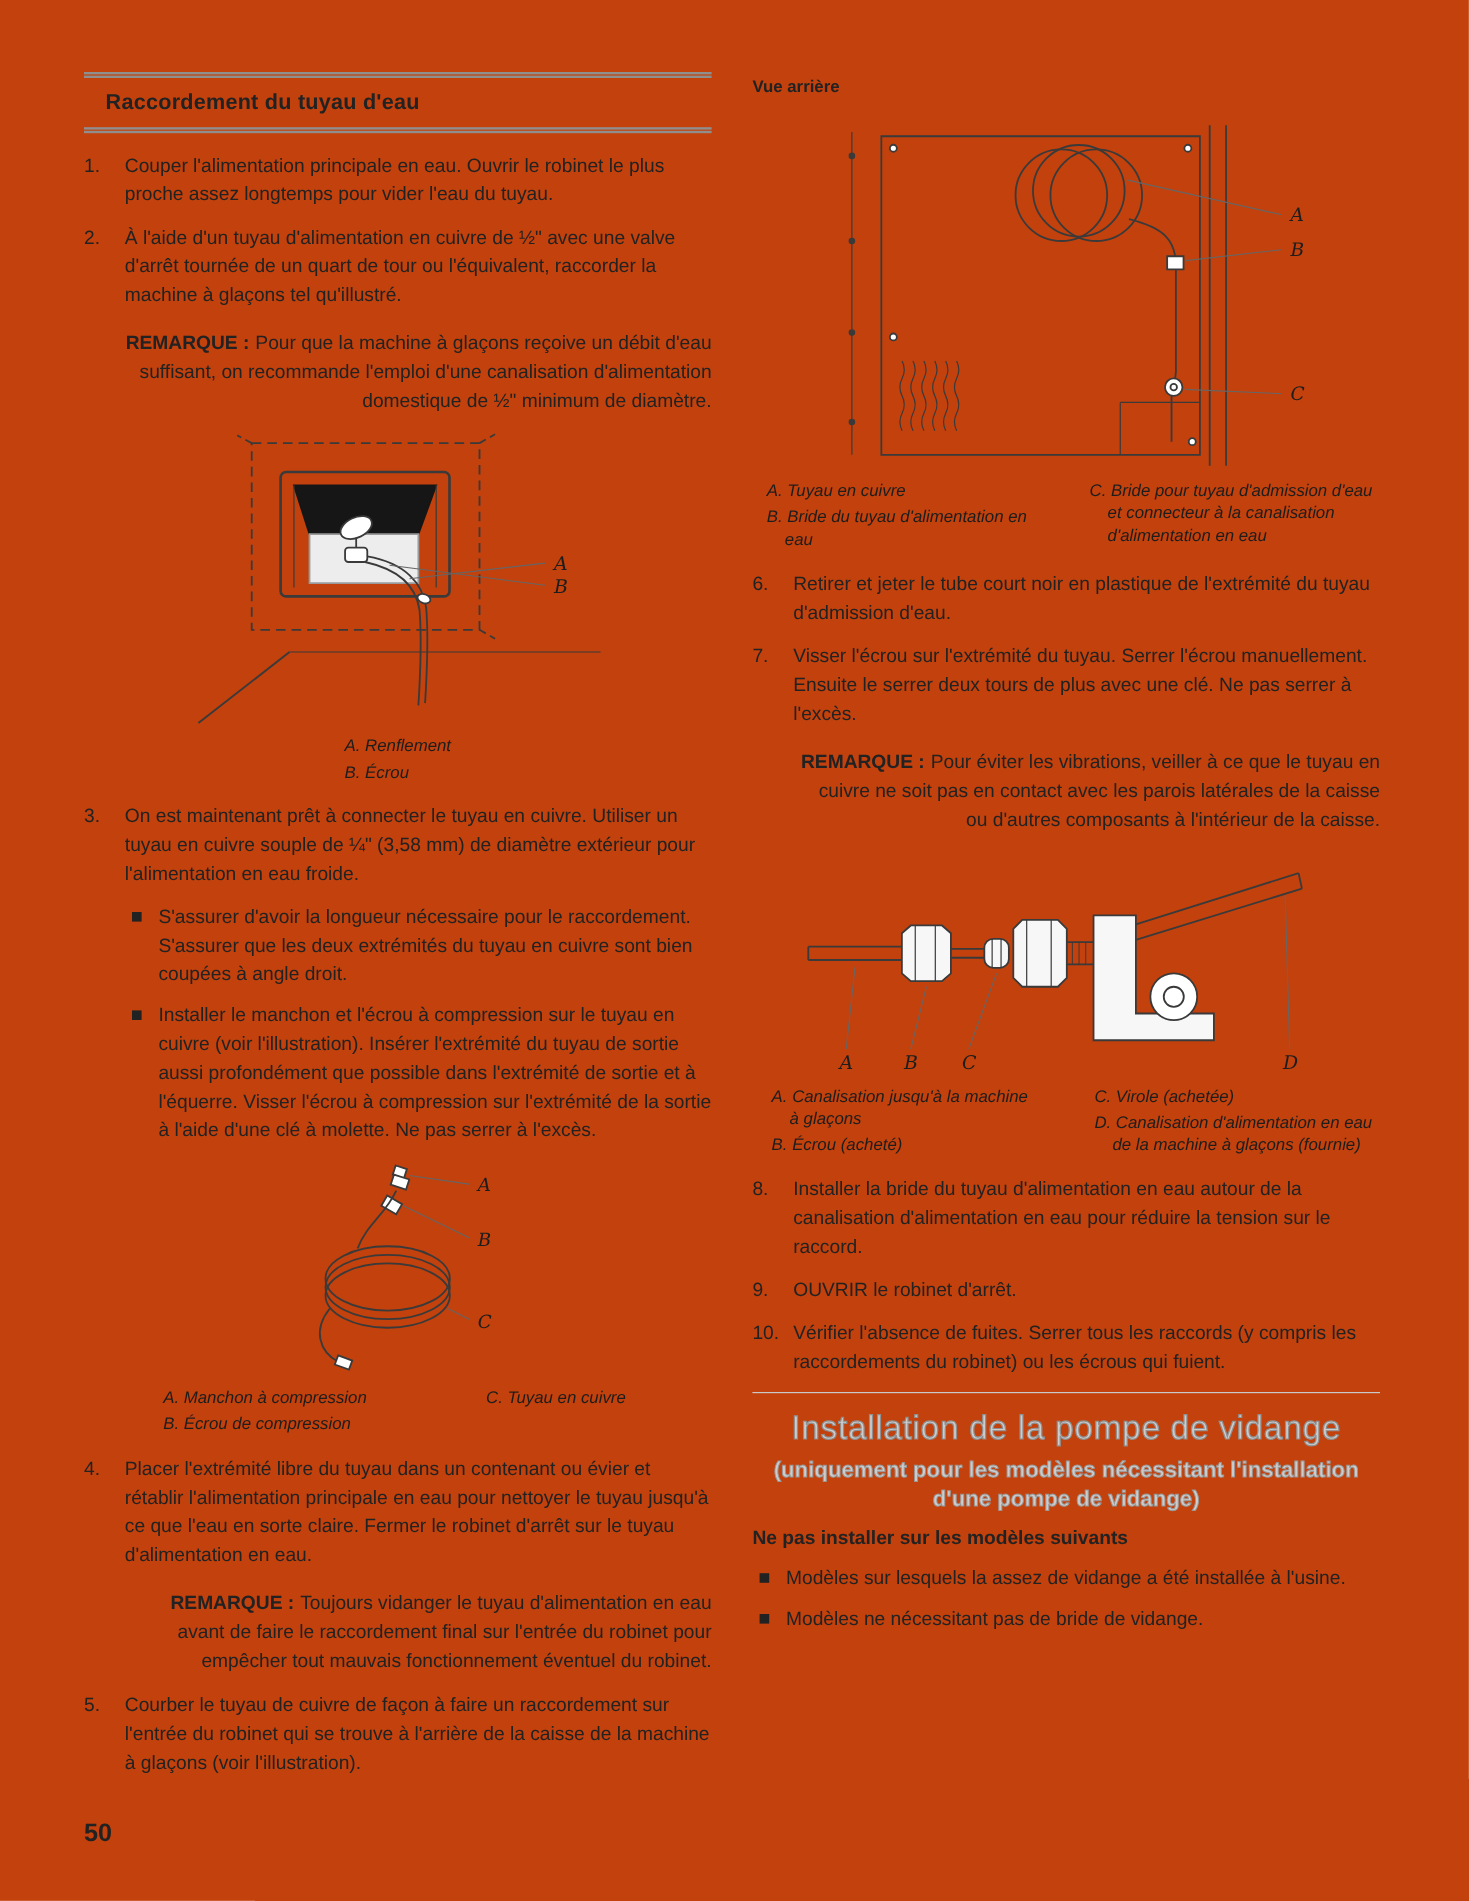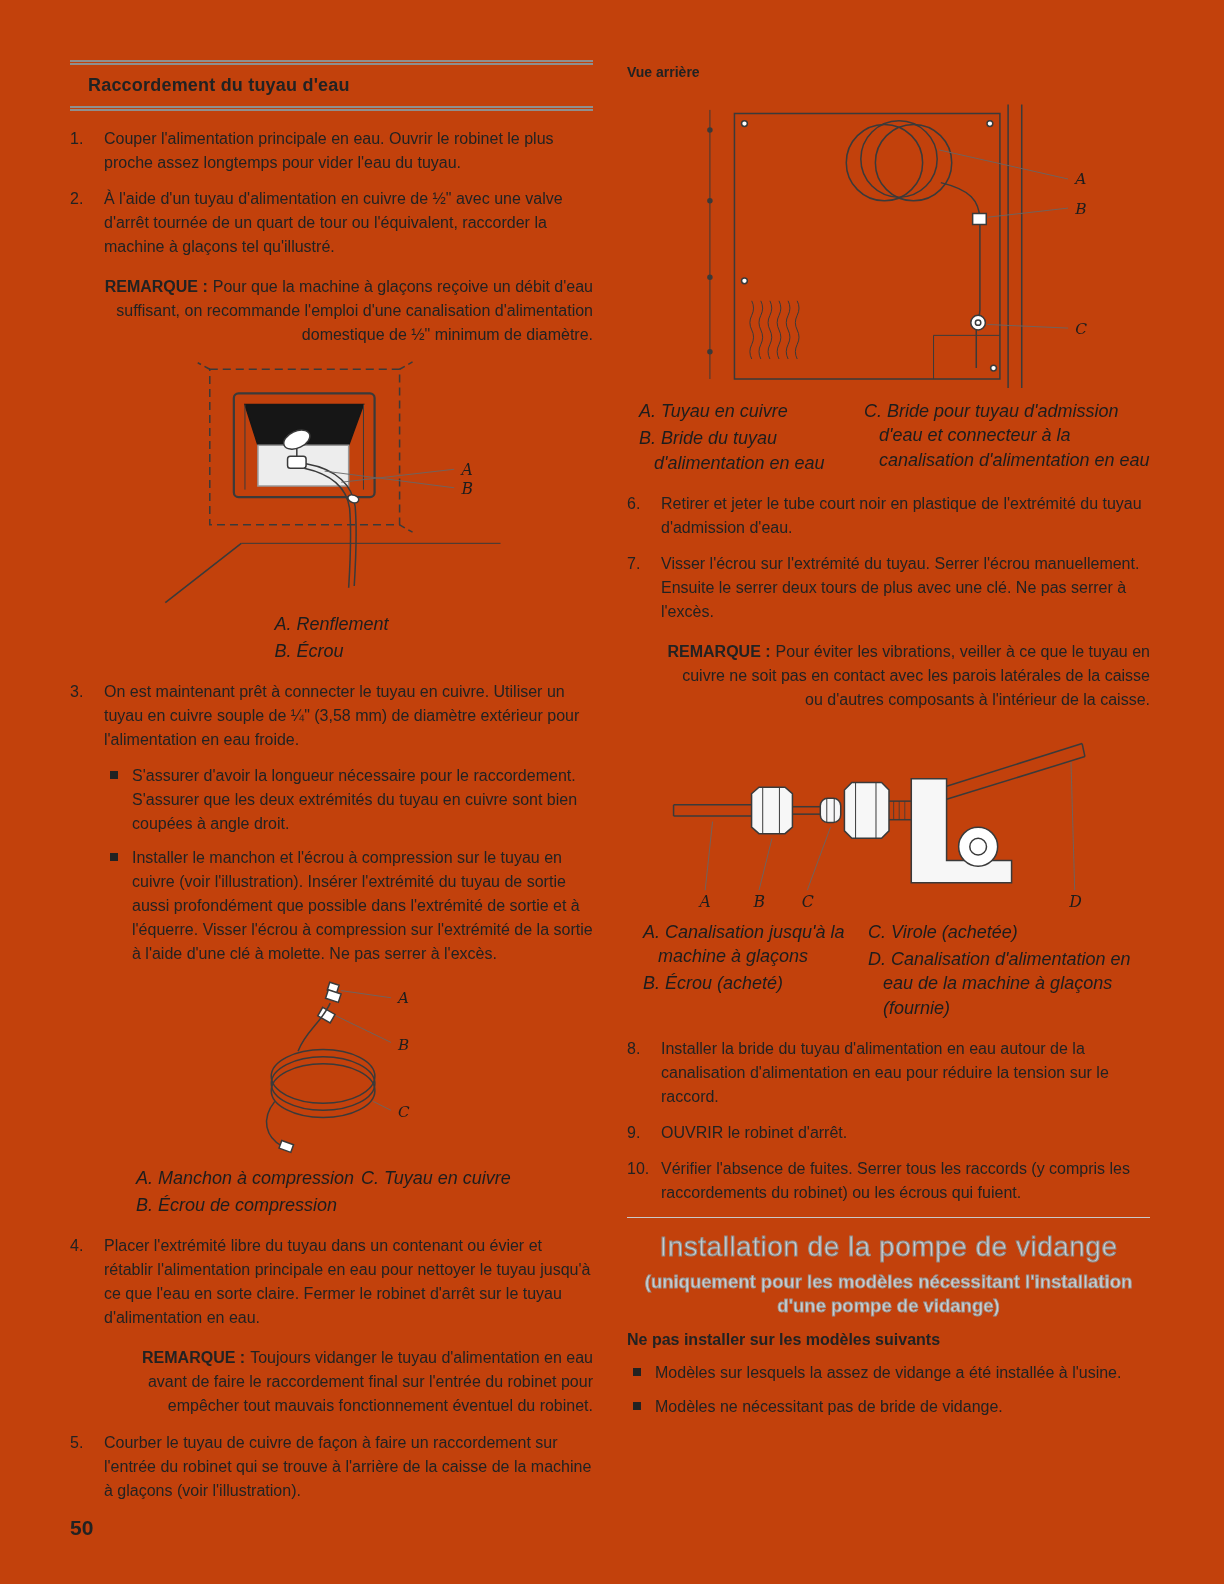--- a/index.html
+++ b/index.html
@@ -29,21 +29,21 @@
   .bullet .txt { flex:1; }
 
   .indent { margin-left:34px; }
   .intro { margin-bottom:10px; }
   .subheading { font-weight:bold; margin:2px 0 16px; font-size:14px; }
 
   figure { margin:0; text-align:center; }
   .fig svg { display:block; margin:0 auto; }
   .figletter { font-family:"DejaVu Serif", serif; font-style:italic; font-size:17px; fill:#1d1d1d; }
 
-  .caption { font-style:italic; font-size:18px; line-height:1.35; color:#1d1d1d; margin-bottom:14px; }
+  .caption { font-style:italic; font-size:14px; line-height:1.35; color:#1d1d1d; margin-bottom:14px;gap:44px; }
   .caption .cap { padding-left:15px; text-indent:-15px; margin-bottom:3px; }
   .caption.center { width:fit-content; margin:2px auto 16px; text-align:left; }
   .caption.two-col { display:flex; text-align:left; }
   .caption.two-col .ccol1 { width:225px; flex:none; }
   .caption.two-col .ccol2 { flex:1; }
   .fig2caps { margin-left:66px; }
   .fig3caps { margin-left:12px; }
   .fig4caps { margin-left:16px; }
 
   .pump-divider { border-top:1px solid #c9c9c9; margin:10px 0 12px; }

